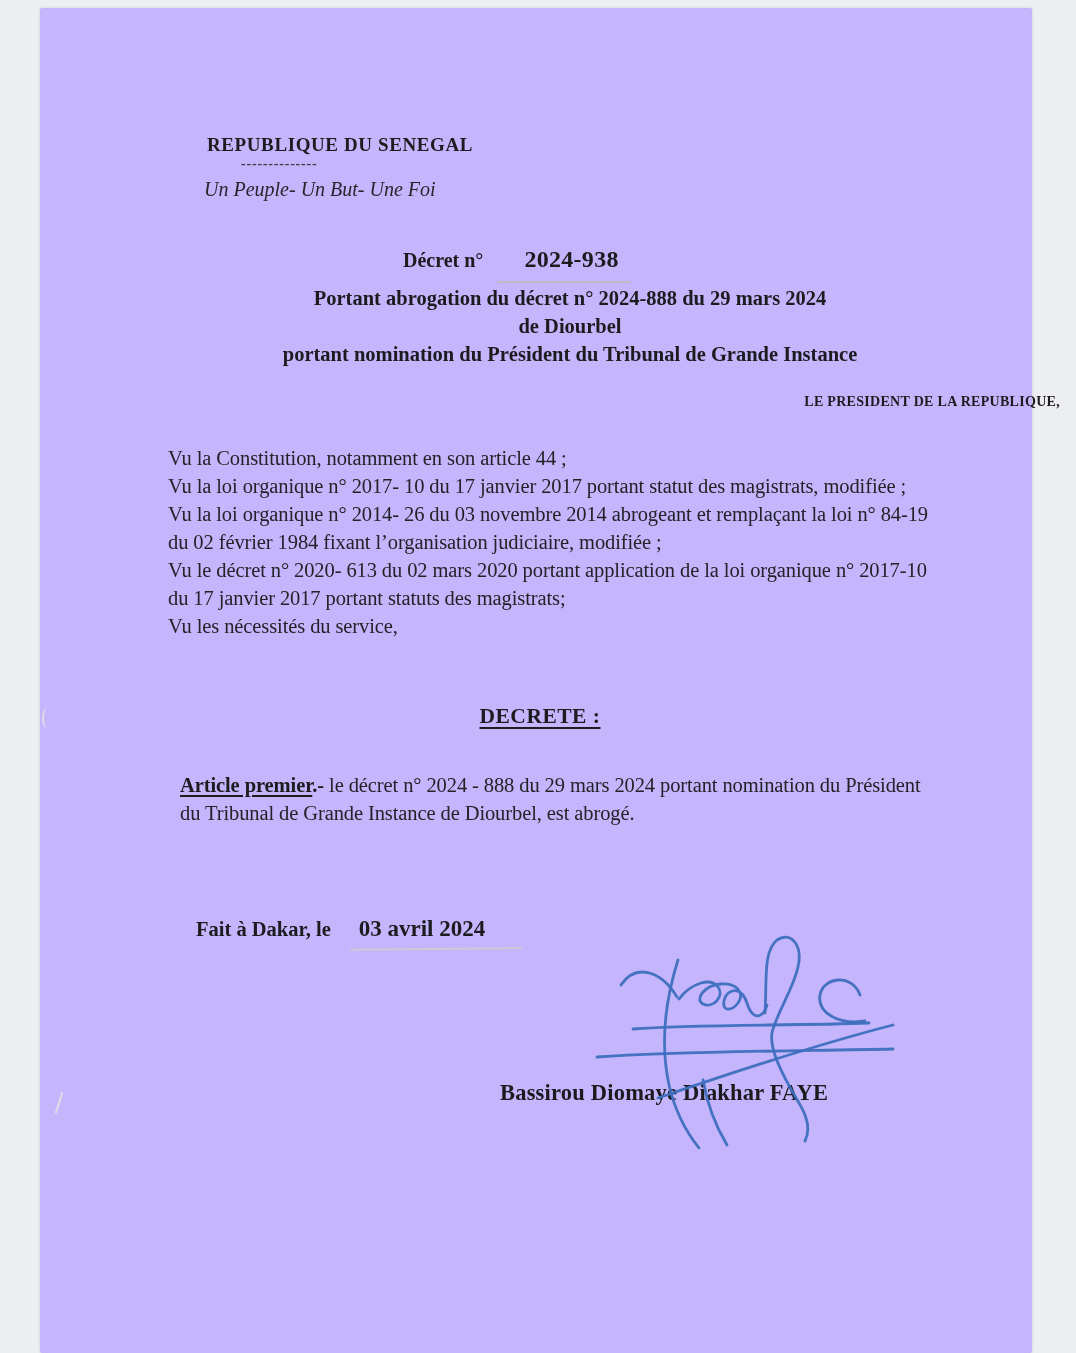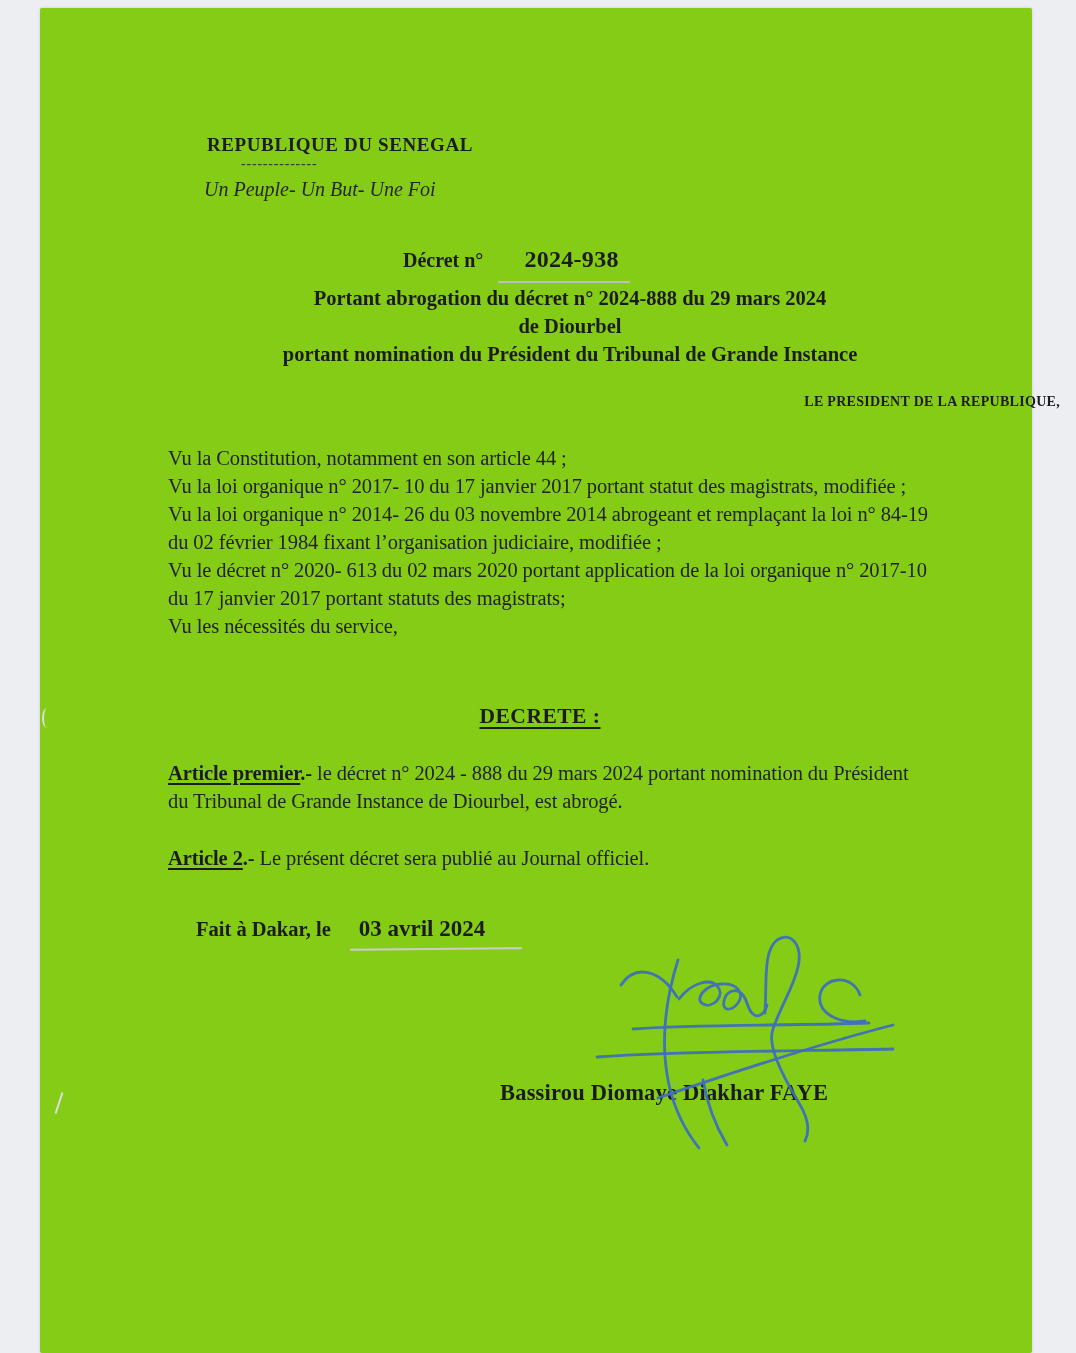--- a/index.html
+++ b/index.html
@@ -16,21 +16,21 @@
     width: 1076px;
     height: 1353px;
     background: #edeef2;
   }
   .page {
     position: absolute;
     left: 40px;
     top: 8px;
     width: 992px;
     height: 1345px;
-    background: #84cc16;
+    background: #c4b5fd;
     box-shadow: 0 0 3px rgba(70, 74, 100, 0.22);
     border-radius: 2px;
   }
   .abs { position: absolute; }
   .republic {
     left: 167px; top: 126px;
     font-size: 19px; font-weight: bold;
     letter-spacing: 0.6px;
     color: #1d1d20;
     white-space: nowrap;
@@ -93,21 +93,21 @@
     text-decoration: underline;
     text-decoration-thickness: 2px;
     text-underline-offset: 4px;
   }
   .article {
     left: 128px; width: 760px;
     font-size: 20.5px;
     line-height: 28px;
     letter-spacing: -0.1px;
     color: #232327;
-    margin: 0;
+    margin: 12px;
   }
   .article-1 { top: 751px; }
   .article-2 { top: 836px; }
   .art-label {
     font-weight: bold;
     text-decoration: underline;
     text-decoration-thickness: 1.8px;
     text-underline-offset: 3px;
     color: #1c1c1f;
   }
@@ -194,23 +194,20 @@
     </div>
 
     <div class="abs decrete-heading">
       <span>DECRETE :</span>
     </div>
 
     <p class="abs article article-1">
       <span class="art-label">Article premier</span><span class="art-sep">.-</span><span> le décret n° 2024 - 888 du 29 mars 2024 portant nomination du Président du Tribunal de Grande Instance de Diourbel, est abrogé.</span>
     </p>
 
-    <p class="abs article article-2">
-      <span class="art-label">Article 2</span><span class="art-sep">.-</span><span> Le présent décret sera publié au Journal officiel.</span>
-    </p>
 
     <div class="abs dateline">
       <span class="place-label">Fait à Dakar, le</span>
       <span class="date-value">03 avril 2024</span>
     </div>
     <div class="abs date-underline"></div>
 
     <div class="abs signatory">Bassirou Diomaye Diakhar FAYE</div>
 
     <svg class="abs signature-svg" viewBox="0 0 345 252" xmlns="http://www.w3.org/2000/svg">

